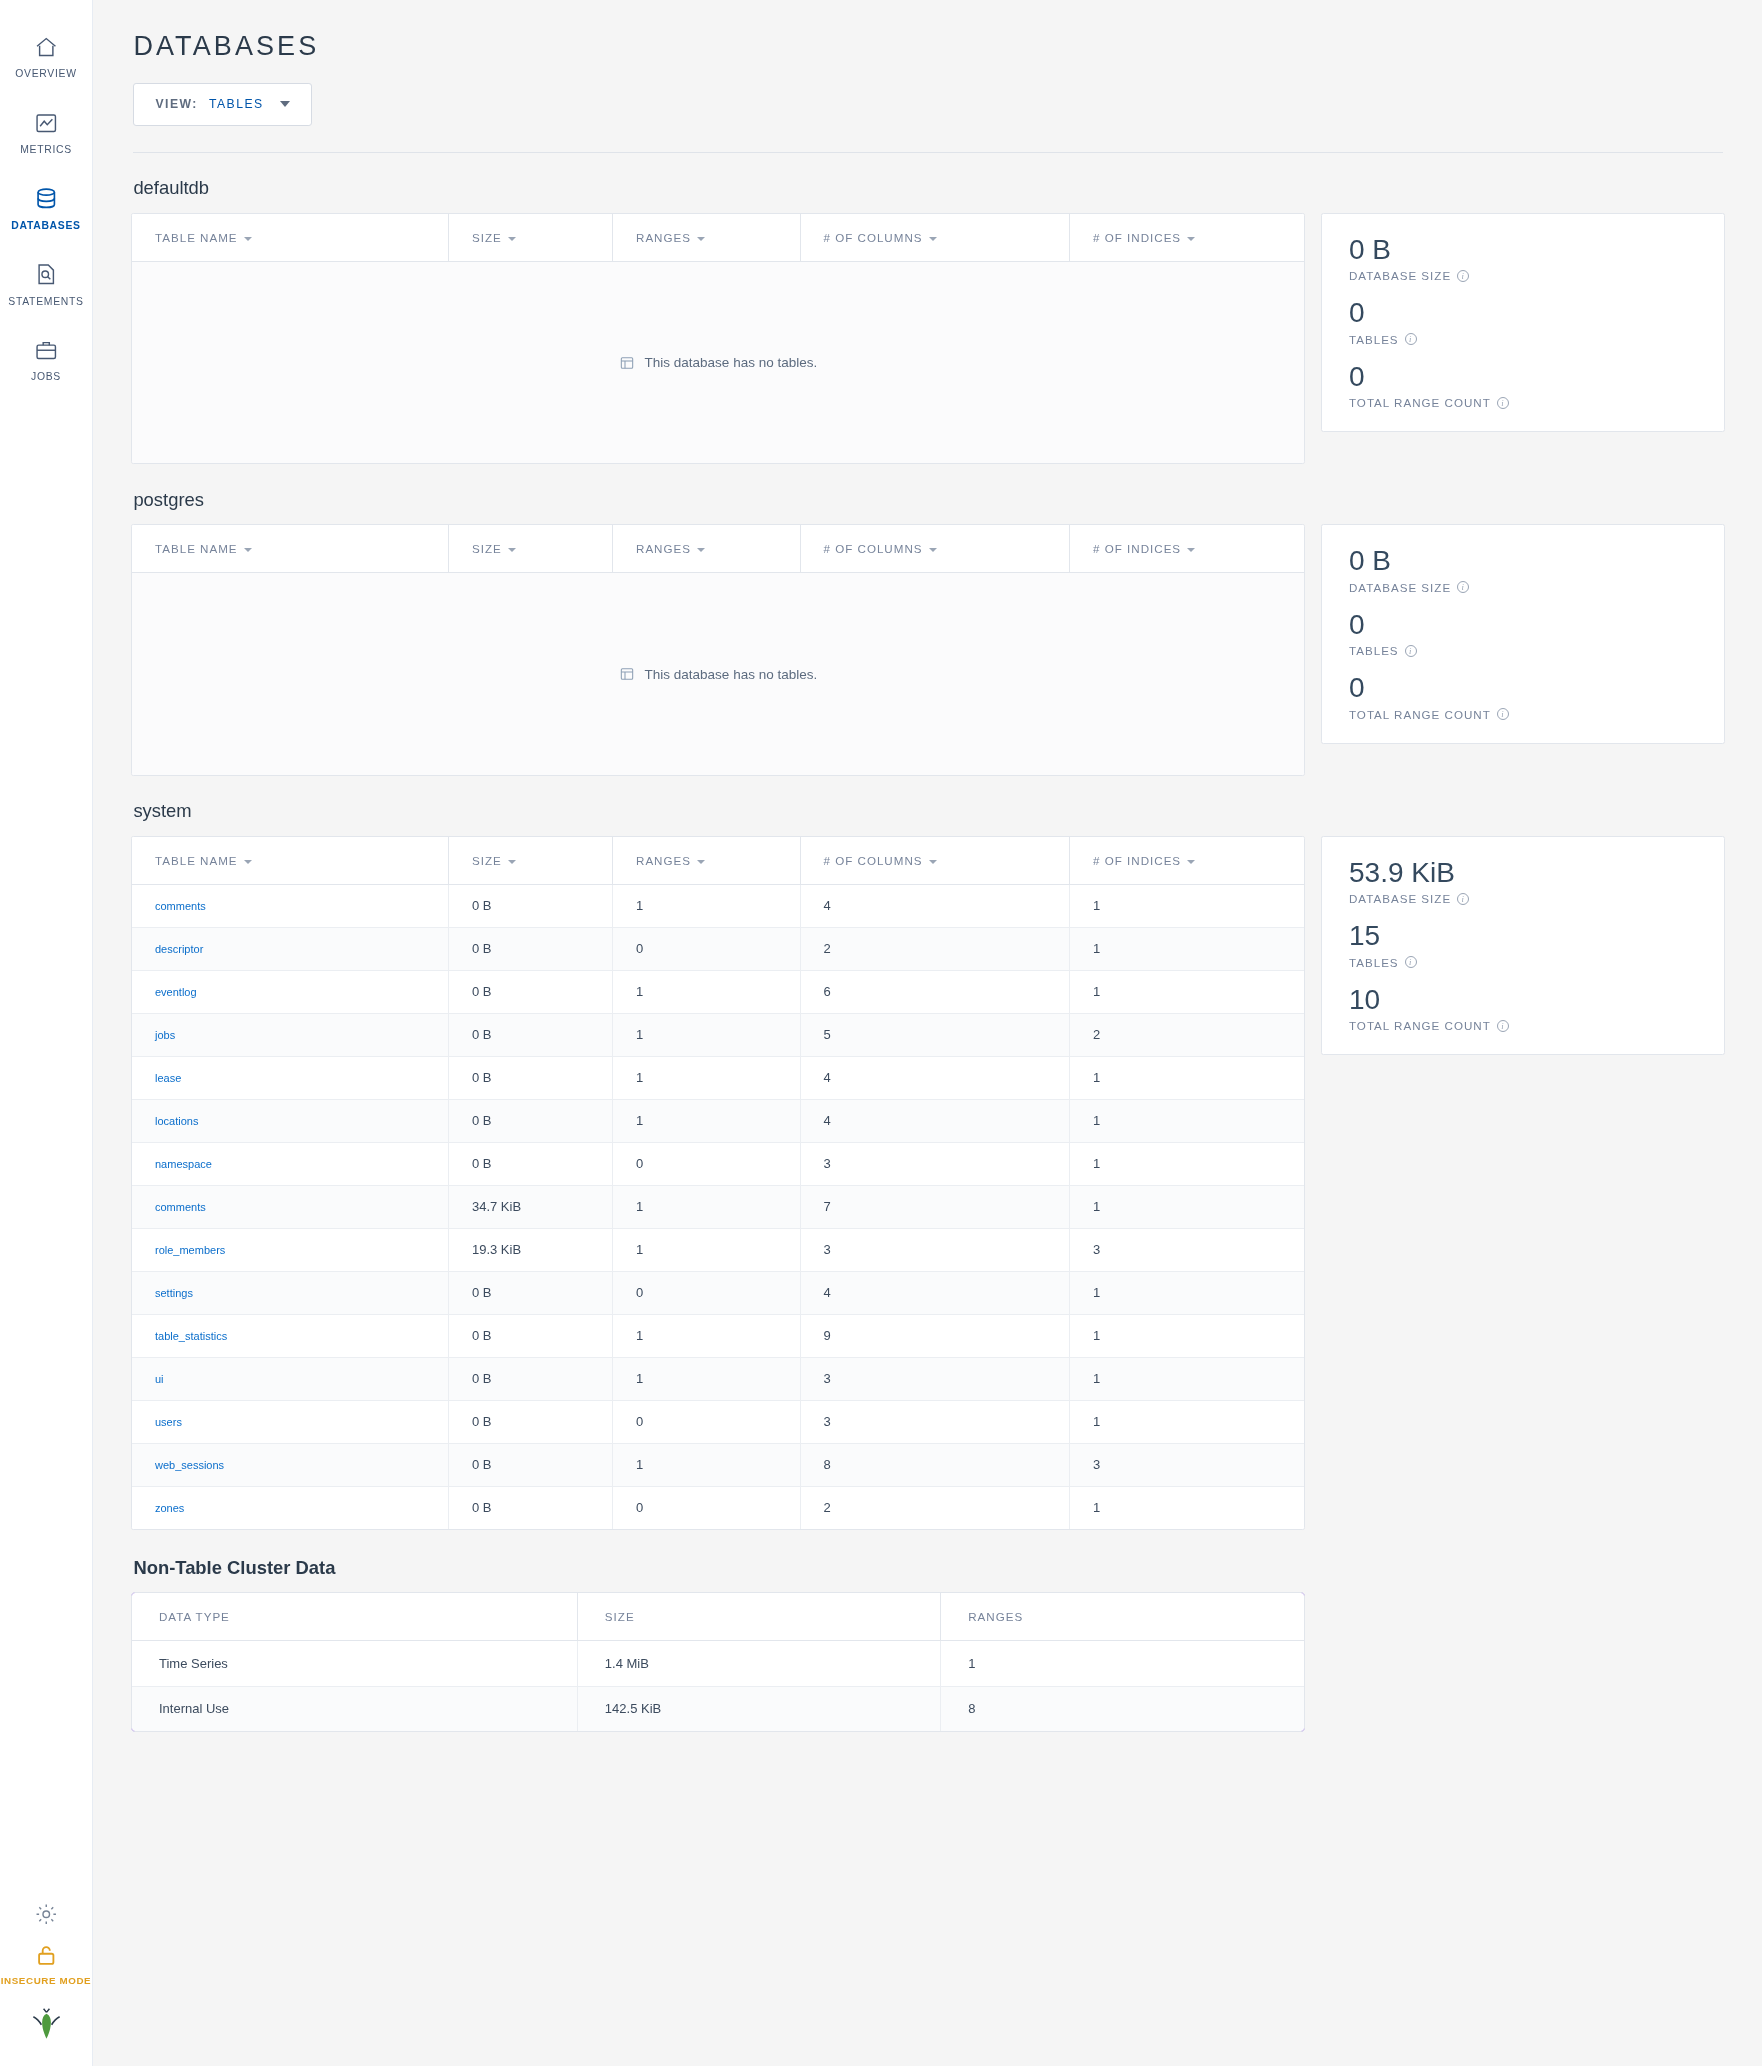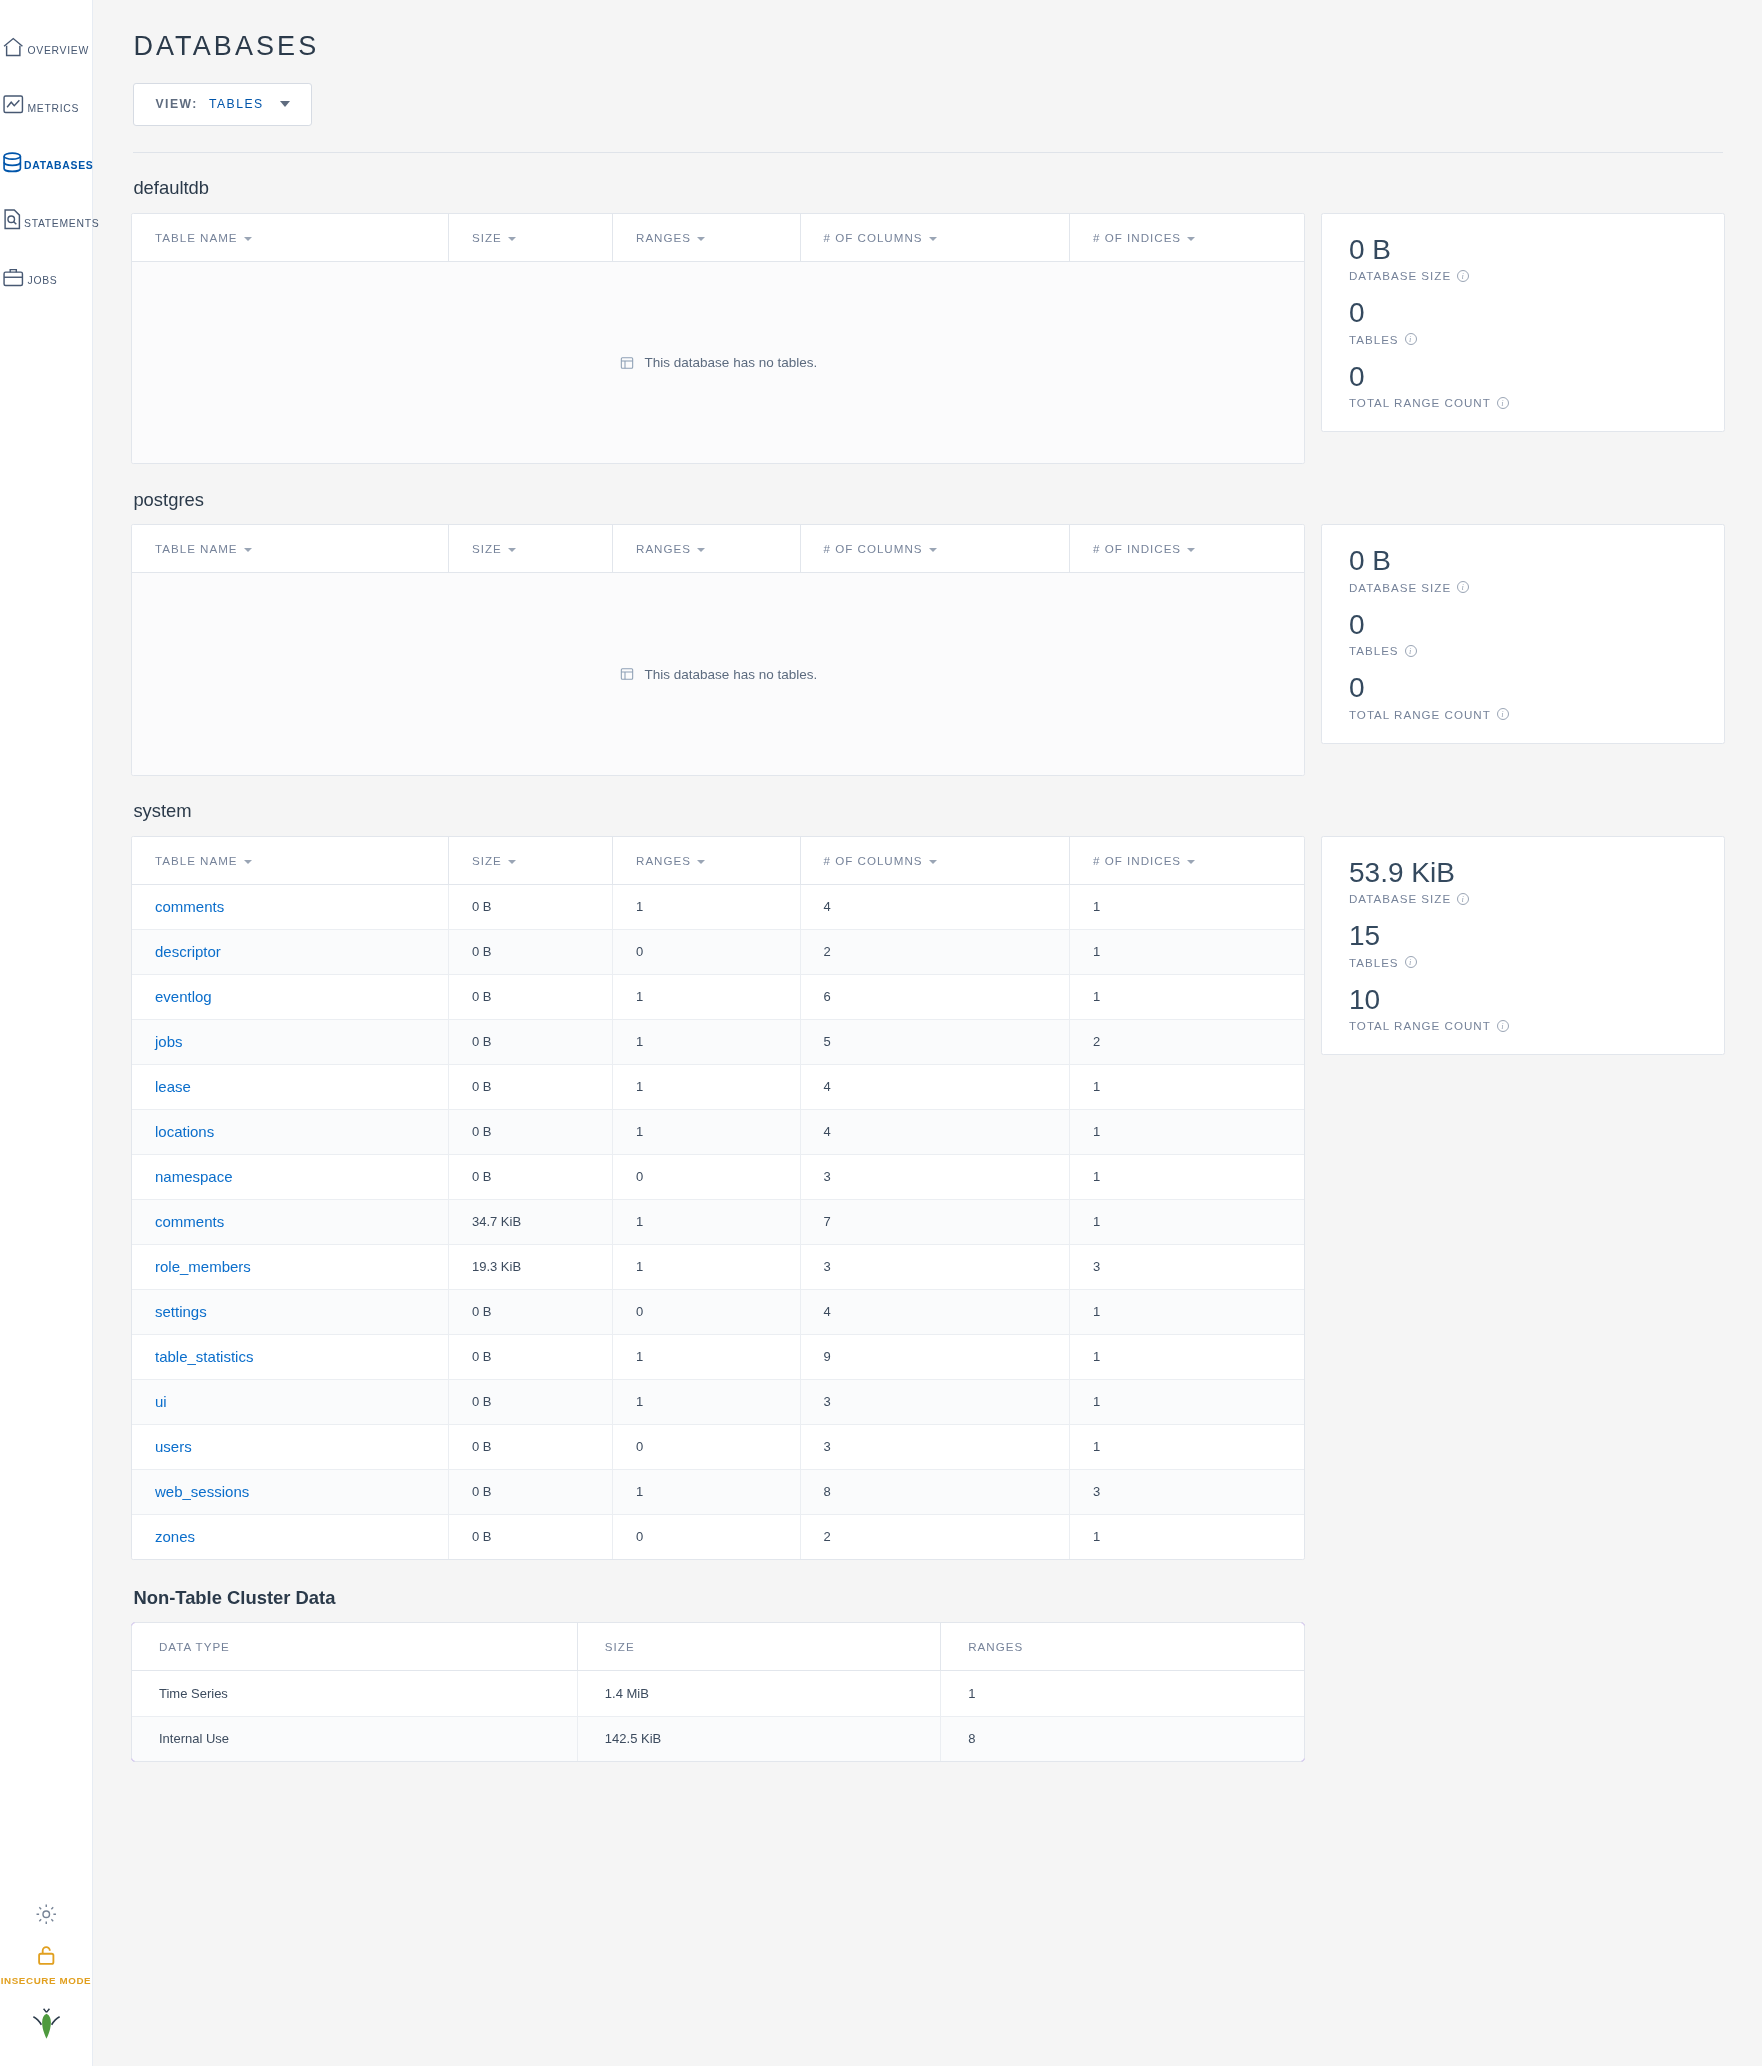--- a/index.html
+++ b/index.html
@@ -20,21 +20,21 @@
     display: flex;
     flex-direction: column;
     align-items: center;
     padding-top: 17px;
     min-height: 2066px;
     position: relative;
   }
   .nav-item {
     width: 93px;
     display: flex;
-    flex-direction: row;
+    flex-direction: column;
     align-items: center;
     padding: 16px 0 13.5px 0;
     cursor: pointer;
     text-decoration: none;
     text-align: center;
   }
   .nav-item .nav-icon {
     width: 28px; height: 28px;
     display: flex; align-items: center; justify-content: center;
     color: #475872;
@@ -161,21 +161,21 @@
     border-bottom: 0.6px solid #ebeef2;
     border-right: 0.6px solid #ebeef2;
     background: #fff;
   }
   tbody td:last-child { border-right: none; }
   tbody tr:nth-child(even) td { background: #fafbfc; }
   tbody tr:last-child td { border-bottom: none; }
   td a.tbl-link {
     color: #0b6ecb;
     text-decoration: none;
-    font-size: 15px;
+    font-size: 11px;
   }
 
   .empty-row td {
     height: 202px;
     text-align: center;
     padding: 0;
     color: #5c6b7f;
     font-size: 13.5px;
     background: #fbfbfc !important;
     border-right: none;

